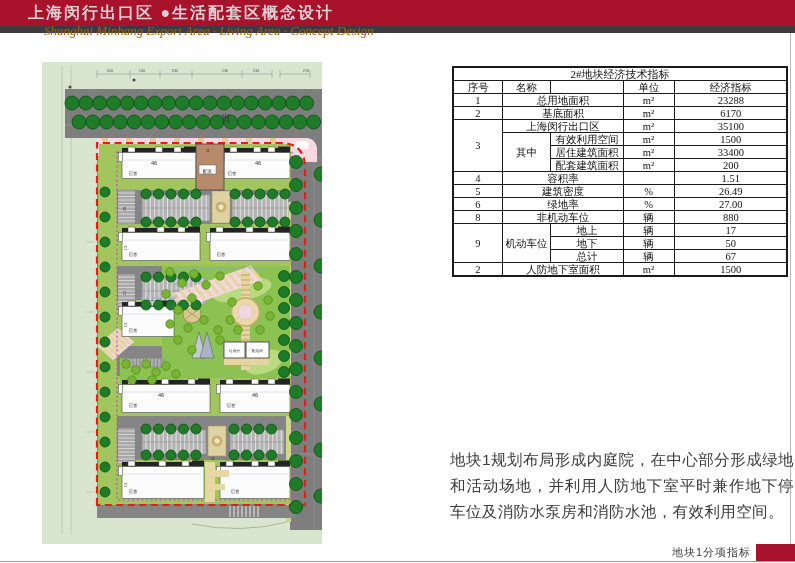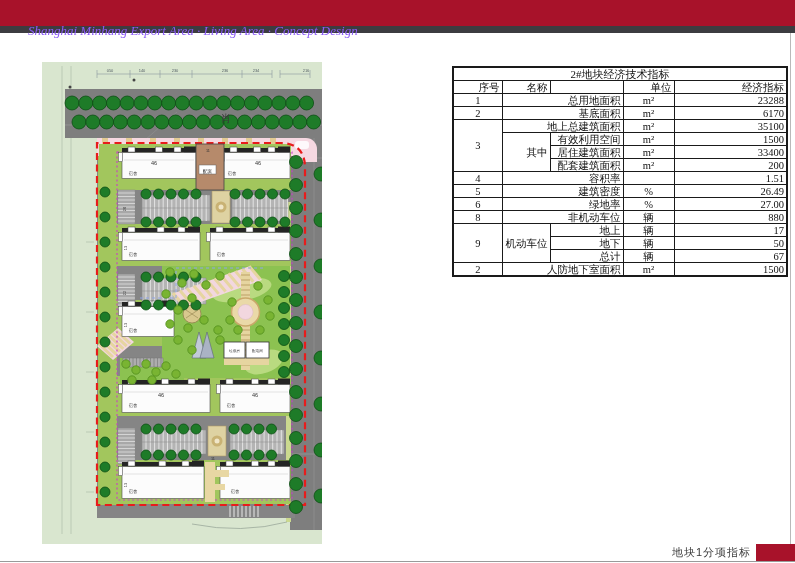--- a/index.html
+++ b/index.html
@@ -4,55 +4,56 @@
 <style>
   html,body{margin:0;padding:0;background:#fff;}
   #slide{position:relative;width:795px;height:563px;background:#ffffff;overflow:hidden;
          font-family:"Liberation Sans",sans-serif;}
   .abs{position:absolute;}
 
   
   #hdr-red{left:0;top:0;width:795px;height:26px;background:#a8122a;}
   #hdr-dark{left:0;top:26px;width:795px;height:7px;background:#3c3c40;}
   #hdr-cn{left:28px;top:3px;font-size:16px;font-weight:600;letter-spacing:2px;color:#ddd0d4;white-space:nowrap;}
-  #hdr-en{left:28px;top:23px;font-size:13px;font-style:italic;color:#8b5cf6;
+  #hdr-en{left:44px;top:23px;font-size:13px;font-style:italic;color:#a16207;
           font-family:"Liberation Serif",serif;white-space:nowrap;}
 
   
   #vline{left:790px;top:33px;width:1px;height:511px;background:#b9b9b9;}
 
   
   #map-wrap{left:42px;top:62px;width:280px;height:482px;}
 
   
   #tbl-wrap{left:452px;top:66px;width:334px;}
   table{border-collapse:collapse;table-layout:fixed;width:334px;
         font-family:"Liberation Serif",serif;font-size:10.5px;color:#111;}
   td{border:1px solid #1a1a1a;height:12px;line-height:11px;padding:0 2px;overflow:hidden;white-space:nowrap;}
   table{border:2px solid #1a1a1a;}
   td.c{text-align:center;}
-  td.l{text-align:right;padding-left:3px;}
+  td.l{text-align:center;padding-left:3px;}
   td.t-title{text-align:center;font-size:11px;}
 
   
   #desc{left:450px;top:447px;width:344px;font-size:15.5px;line-height:26px;
         color:#3b3b3b;letter-spacing:0.4px;text-align:justify;}
 
   
   #ftr-label{right:44px;top:545px;font-size:11px;color:#3a3a3a;letter-spacing:1px;}
   #ftr-red{right:0;top:544px;width:39px;height:17px;background:#a8122a;}
   #ftr-line{left:0;top:561px;width:795px;height:1px;background:#9a9a9a;}
 </style>
 </head>
 <body>
 
 <div id="slide">
 
   <div class="abs" id="hdr-red"></div>
   <div class="abs" id="hdr-dark"></div>
+  <div class="abs" id="hdr-cn">上海闵行出口区 ●生活配套区概念设计</div>
   <div class="abs" id="hdr-en">Shanghai Minhang Export Area · Living Area · Concept Design</div>
 
   <div class="abs" id="vline"></div>
 
   <div class="abs" id="map-wrap">
     <svg id="siteplan" width="280" height="482" viewBox="0 0 280 482" xmlns="http://www.w3.org/2000/svg">
 
       <rect x="0" y="0" width="280" height="482" fill="#d9e6cf"></rect>
       <g stroke="#a9b8a6" stroke-width="0.6">
         <line x1="20" y1="4" x2="20" y2="472"></line>
@@ -621,21 +622,21 @@
         <td class="l">23288</td>
       </tr>
       <tr>
         <td class="c">2</td>
         <td class="l" colspan="2">基底面积</td>
         <td class="c">m²</td>
         <td class="l">6170</td>
       </tr>
       <tr>
         <td class="c" rowspan="4">3</td>
-        <td class="l" colspan="2">地上总建筑面积</td>
+        <td class="l" colspan="2">上海闵行出口区</td>
         <td class="c">m²</td>
         <td class="l">35100</td>
       </tr>
       <tr>
         <td class="l" rowspan="3">其中</td>
         <td class="l">有效利用空间</td>
         <td class="c">m²</td>
         <td class="l">1500</td>
       </tr>
       <tr>
@@ -692,18 +693,19 @@
       <tr>
         <td class="c">2</td>
         <td class="l" colspan="2">人防地下室面积</td>
         <td class="c">m²</td>
         <td class="l">1500</td>
       </tr>
     </tbody>
       </table>
   </div>
 
+  <div class="abs" id="desc">地块1规划布局形成内庭院，在中心部分形成绿地和活动场地，并利用人防地下室平时兼作地下停车位及消防水泵房和消防水池，有效利用空间。</div>
 
   <div class="abs" id="ftr-label">地块1分项指标</div>
   <div class="abs" id="ftr-red"></div>
   <div class="abs" id="ftr-line"></div>
 
 </div>
 
 </body></html>

